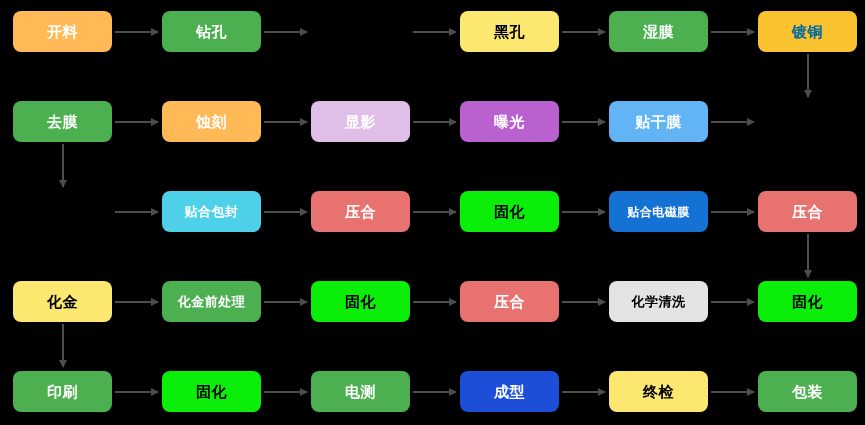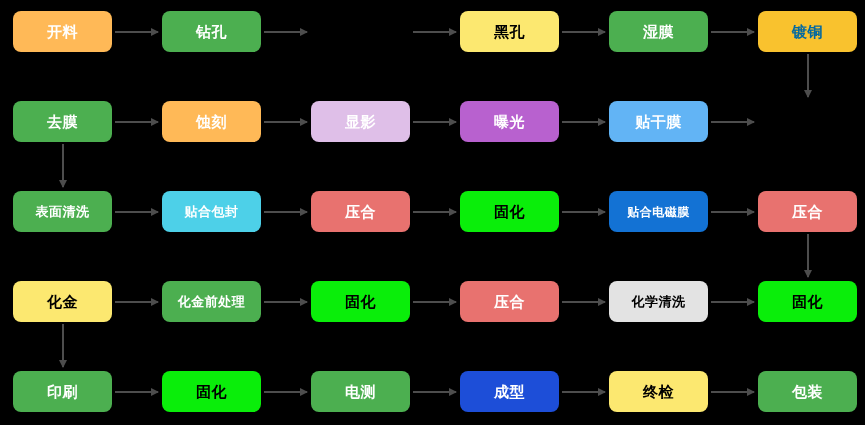--- a/index.html
+++ b/index.html
@@ -93,21 +93,20 @@
     <div class="node" style="left: 13px; top: 11px; background: rgb(255, 185, 87); color: rgb(255, 255, 255);">开料</div>
     <div class="node" style="left: 162px; top: 11px; background: rgb(76, 175, 80); color: rgb(255, 255, 255);">钻孔</div>
     <div class="node" style="left: 460px; top: 11px; background: rgb(252, 232, 112); color: rgb(0, 0, 0);">黑孔</div>
     <div class="node" style="left: 609px; top: 11px; background: rgb(76, 175, 80); color: rgb(255, 255, 255);">湿膜</div>
     <div class="node" style="left: 758px; top: 11px; background: rgb(249, 194, 46); color: #0369a1;">镀铜</div>
     <div class="node" style="left: 13px; top: 101px; background: rgb(76, 175, 80); color: rgb(255, 255, 255);">去膜</div>
     <div class="node" style="left: 162px; top: 101px; background: rgb(255, 185, 87); color: rgb(255, 255, 255);">蚀刻</div>
     <div class="node" style="left: 311px; top: 101px; background: rgb(223, 191, 232); color: rgb(255, 255, 255);">显影</div>
     <div class="node" style="left: 460px; top: 101px; background: rgb(184, 97, 207); color: rgb(255, 255, 255);">曝光</div>
     <div class="node" style="left: 609px; top: 101px; background: rgb(98, 180, 245); color: rgb(255, 255, 255);">贴干膜</div>
-    <div class="node small" style="left: 13px; top: 191px; background: rgb(76, 175, 80); color: rgb(255, 255, 255);">表面清洗</div>
     <div class="node small" style="left: 162px; top: 191px; background: rgb(77, 208, 232); color: rgb(255, 255, 255);">贴合包封</div>
     <div class="node" style="left: 311px; top: 191px; background: rgb(232, 114, 111); color: rgb(255, 255, 255);">压合</div>
     <div class="node" style="left: 460px; top: 191px; background: rgb(10, 238, 10); color: rgb(0, 0, 0);">固化</div>
     <div class="node xsmall" style="left: 609px; top: 191px; background: rgb(19, 114, 212); color: rgb(255, 255, 255);">贴合电磁膜</div>
     <div class="node" style="left: 758px; top: 191px; background: rgb(232, 114, 111); color: rgb(255, 255, 255);">压合</div>
     <div class="node" style="left: 13px; top: 281px; background: rgb(252, 232, 112); color: rgb(0, 0, 0);">化金</div>
     <div class="node small" style="left: 162px; top: 281px; background: rgb(76, 175, 80); color: rgb(255, 255, 255);">化金前处理</div>
     <div class="node" style="left: 311px; top: 281px; background: rgb(10, 238, 10); color: rgb(0, 0, 0);">固化</div>
     <div class="node" style="left: 460px; top: 281px; background: rgb(232, 114, 111); color: rgb(255, 255, 255);">压合</div>
     <div class="node small" style="left: 609px; top: 281px; background: rgb(227, 227, 227); color: rgb(0, 0, 0);">化学清洗</div>

